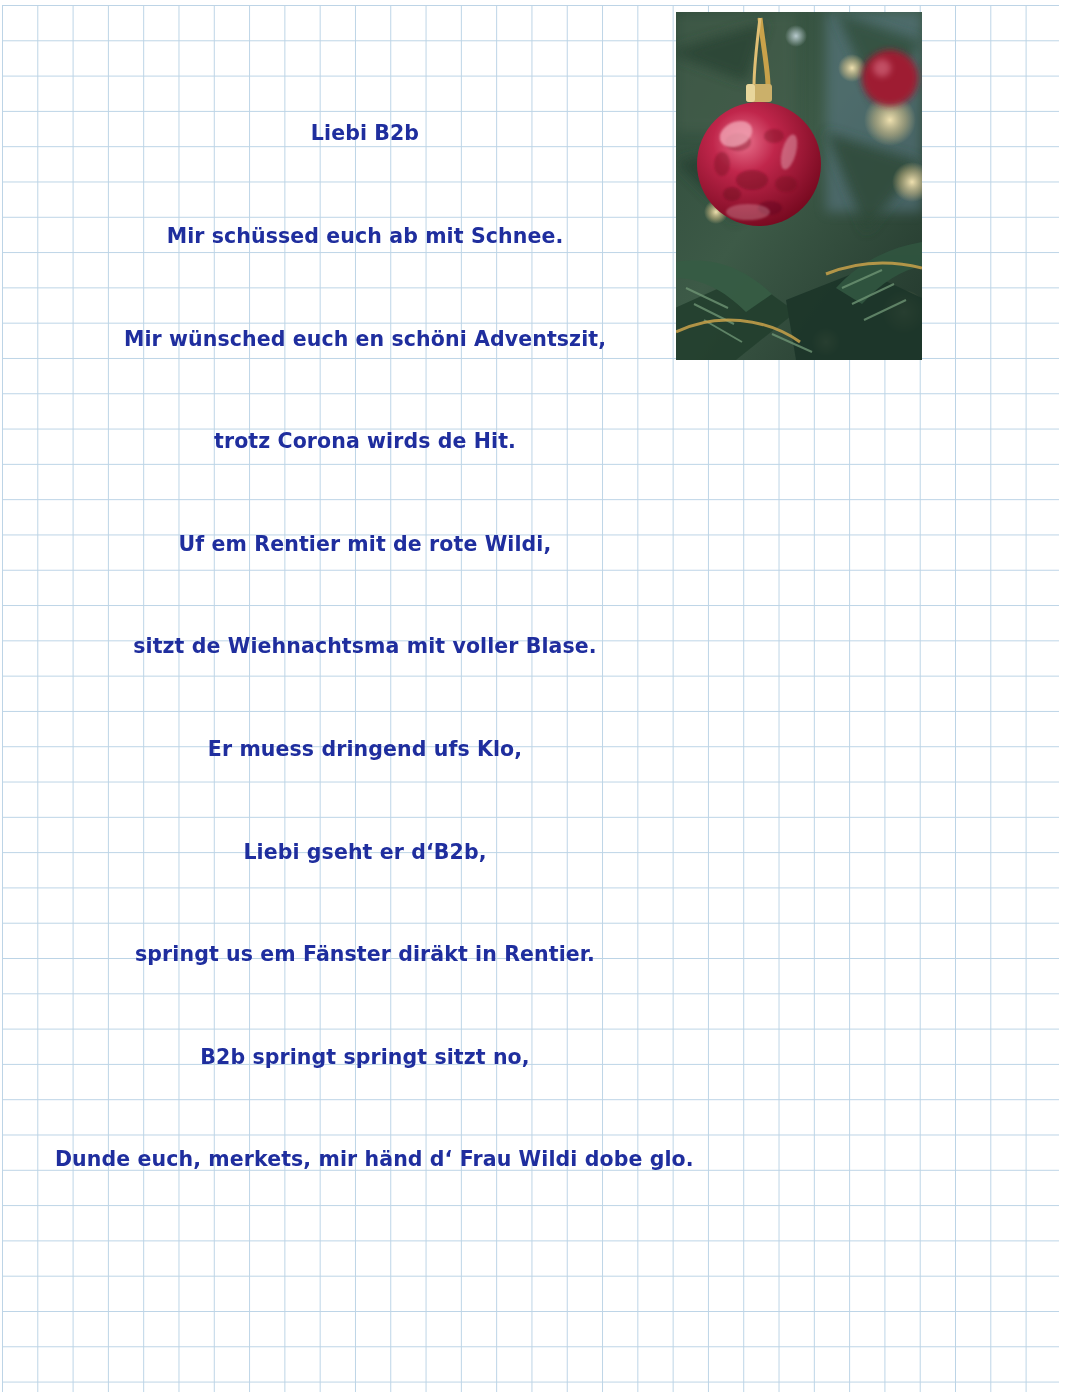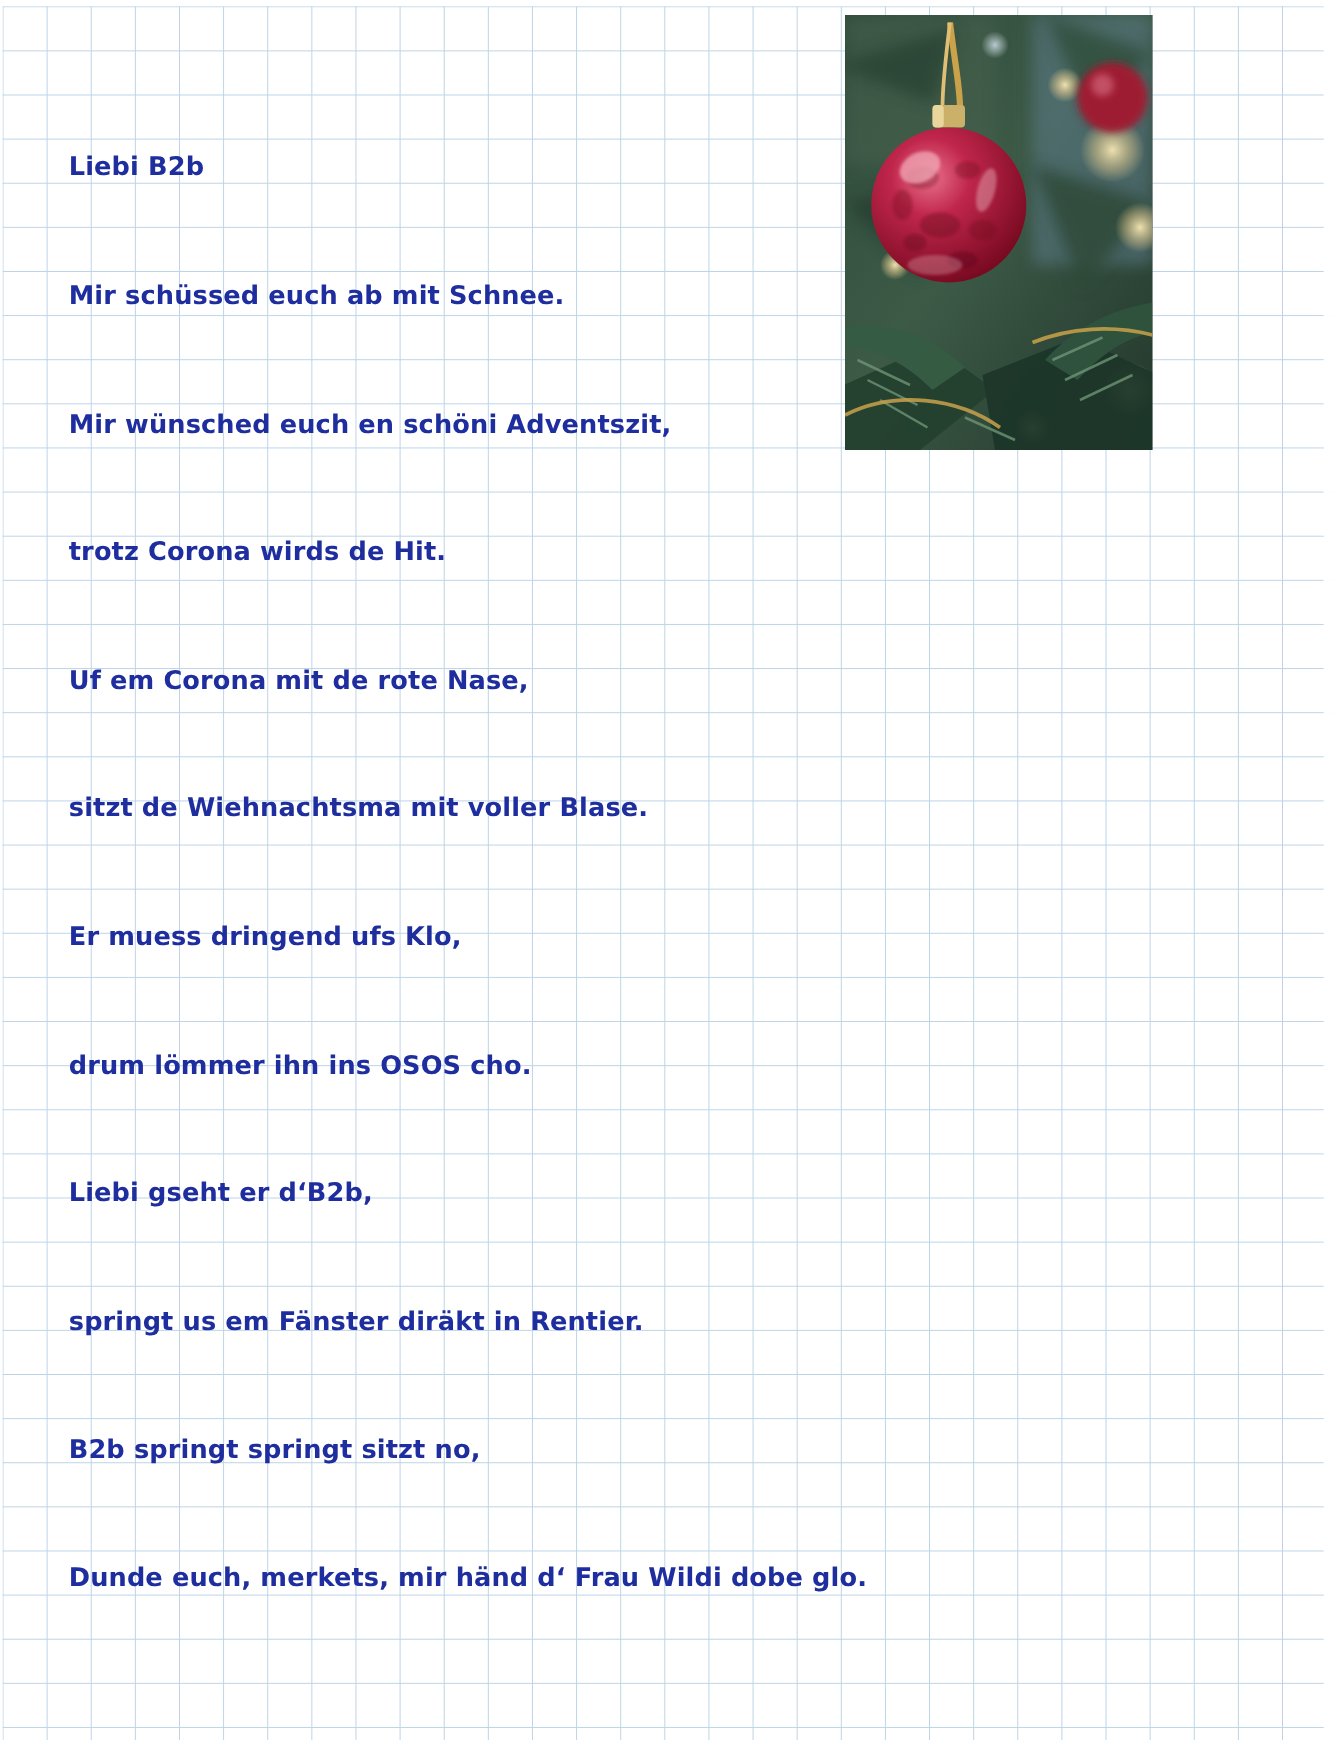--- a/index.html
+++ b/index.html
@@ -67,20 +67,21 @@
     font-family: "DejaVu Sans", sans-serif;
     font-size: 20.5px;
     font-weight: bold;
     line-height: 34.2px;
     letter-spacing: 0.1px;
     white-space: pre;
   }
   #poem .line {
     height: 34.2px;
     white-space: pre;
+    text-align: center;
   }
   #poem .blank {
     height: 34.2px;
   }
 
   
   #photo {
     position: absolute;
     left: 676px;
     top: 12px;
@@ -98,24 +99,23 @@
 </head>
 <body>
 
 <div id="page">
 
   <div id="poem">
     <div class="line">Liebi B2b</div>
     <div class="line">Mir schüssed euch ab mit Schnee.</div>
     <div class="line">Mir wünsched euch en schöni Adventszit,</div>
     <div class="line">trotz Corona wirds de Hit.</div>
-    <div class="line">Uf em Corona mit de rote Nase,</div>
+    <div class="line">Uf em Rentier mit de rote Wildi,</div>
     <div class="line">sitzt de Wiehnachtsma mit voller Blase.</div>
     <div class="line">Er muess dringend ufs Klo,</div>
-    <div class="line">drum lömmer ihn ins OSOS cho.</div>
     <div class="line">Liebi gseht er d‘B2b,</div>
     <div class="line">springt us em Fänster diräkt in Rentier.</div>
     <div class="line">B2b springt springt sitzt no,</div>
     <div class="line">Dunde euch, merkets, mir händ d‘ Frau Wildi dobe glo.</div>
     <div class="blank"></div>
     
     
     
     
   </div>

